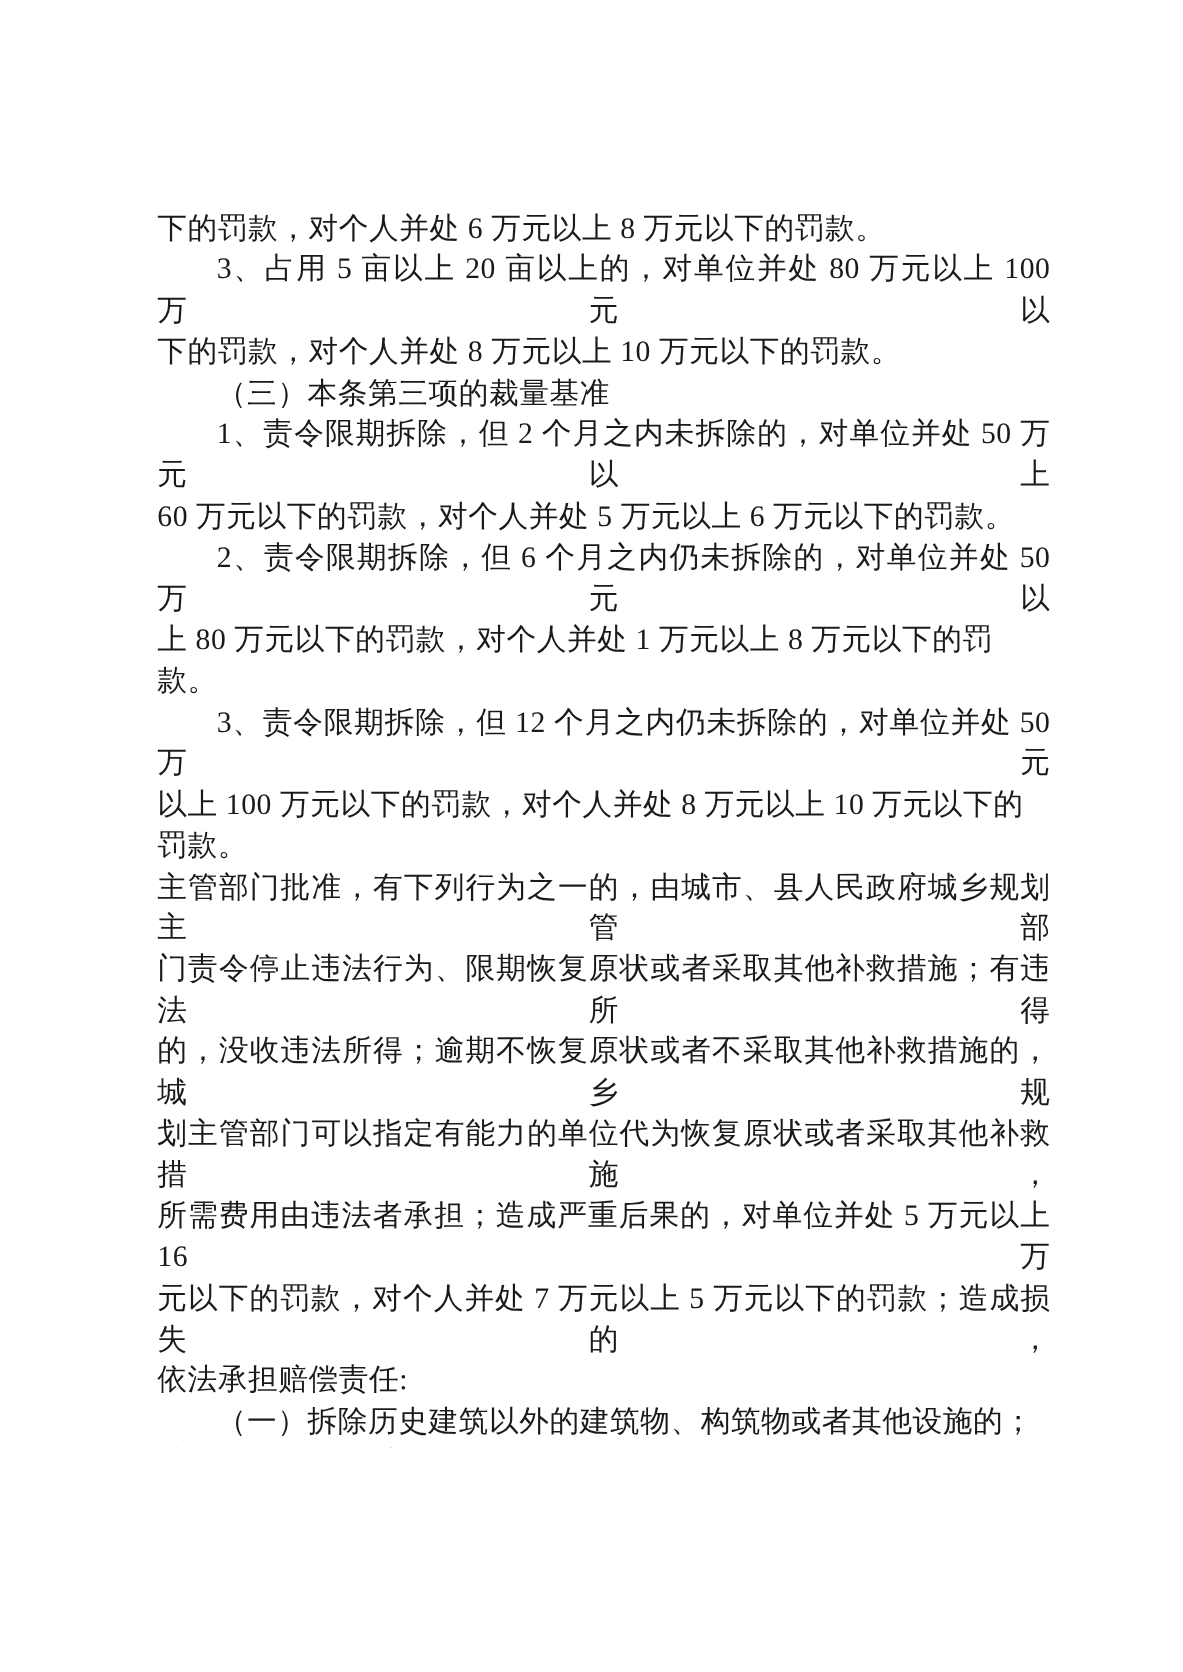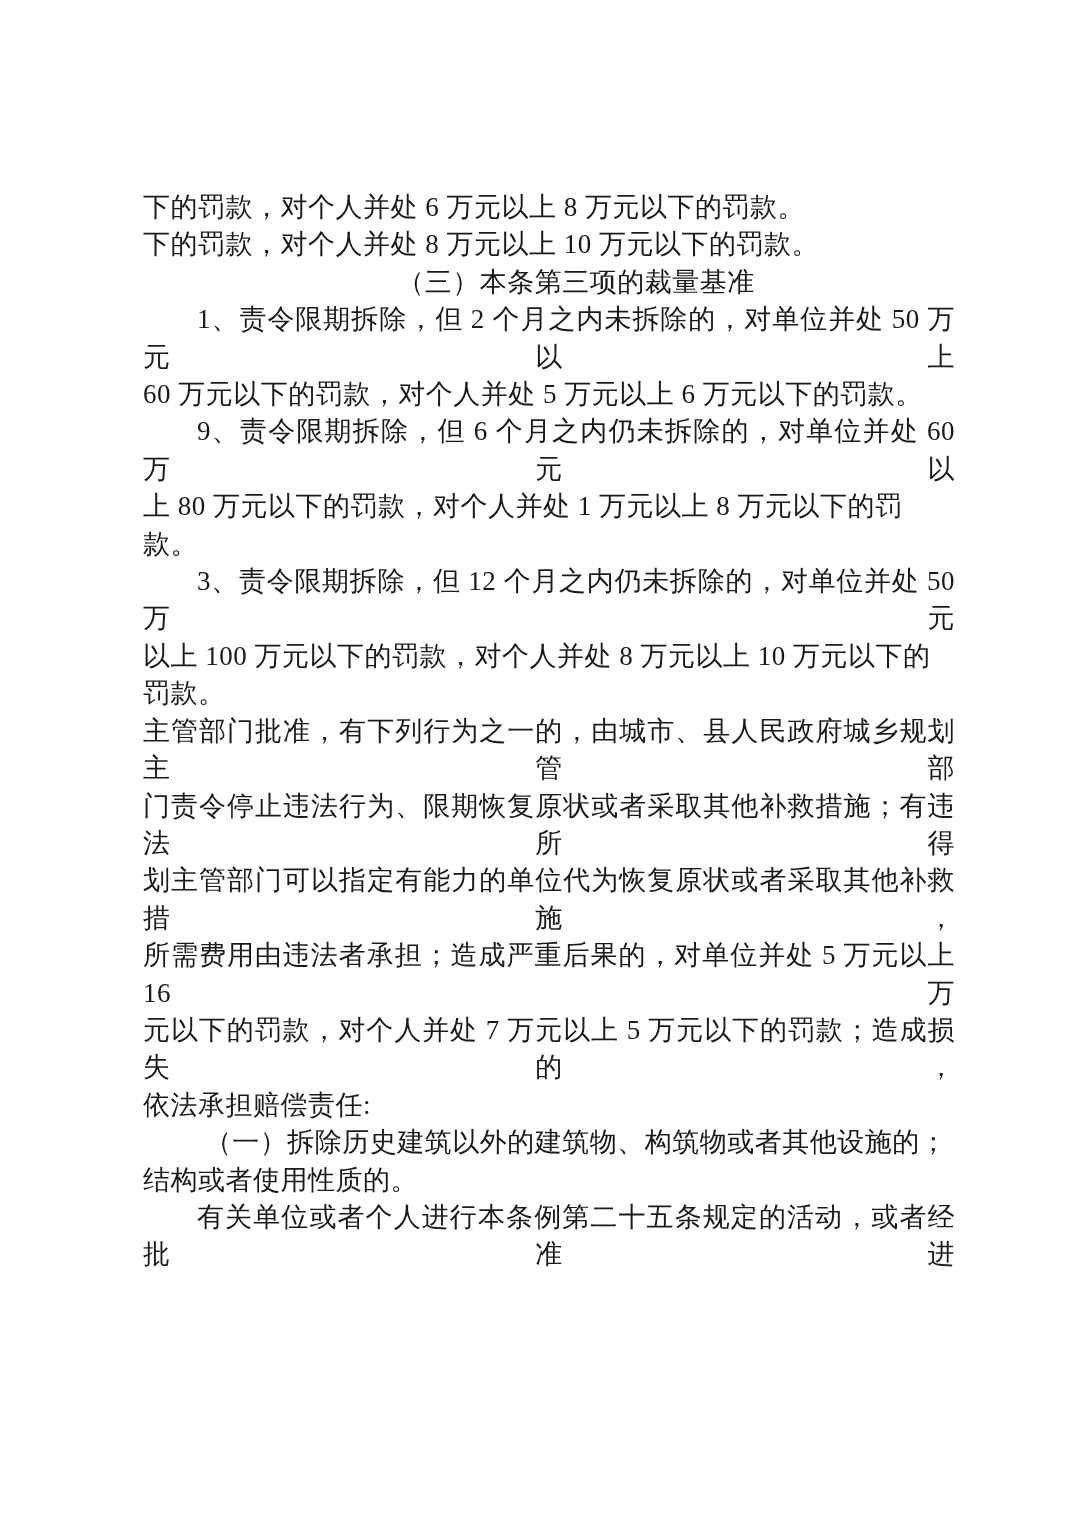--- a/index.html
+++ b/index.html
@@ -24,21 +24,20 @@
     font-size: 27px;
     line-height: 37.4px;
     letter-spacing: 0.5px;
   }
   .line {
     white-space: pre-wrap;
     text-align: left;
   }
   .line.indent {
     text-indent: 54px;
-    text-align: center;
   }
   .line.fill {
     text-align: justify;
     text-align-last: justify;
   }
   .line.gap {
     margin-top: 21px;
   }
   .page-number {
     position: absolute;
@@ -48,30 +47,32 @@
     letter-spacing: 1px;
     color: #1a1a1a;
   }
 </style>
 </head>
 <body>
 
 <div class="page">
   <div class="text-block" id="text-block">
       <div class="line">下的罚款，对个人并处 6 万元以上 8 万元以下的罚款。</div>
+      <div class="line indent fill">3、占用 5 亩以上 20 亩以上的，对单位并处 80 万元以上 100 万元以</div>
       <div class="line">下的罚款，对个人并处 8 万元以上 10 万元以下的罚款。</div>
       <div class="line indent">（三）本条第三项的裁量基准</div>
       <div class="line indent fill">1、责令限期拆除，但 2 个月之内未拆除的，对单位并处 50 万元以上</div>
       <div class="line">60 万元以下的罚款，对个人并处 5 万元以上 6 万元以下的罚款。</div>
-      <div class="line indent fill">9、责令限期拆除，但 6 个月之内仍未拆除的，对单位并处 60 万元以</div>
+      <div class="line indent fill">2、责令限期拆除，但 6 个月之内仍未拆除的，对单位并处 50 万元以</div>
       <div class="line">上 80 万元以下的罚款，对个人并处 1 万元以上 8 万元以下的罚款。</div>
       <div class="line indent fill">3、责令限期拆除，但 12 个月之内仍未拆除的，对单位并处 50 万元</div>
       <div class="line">以上 100 万元以下的罚款，对个人并处 8 万元以上 10 万元以下的罚款。</div>
       <div class="line fill">主管部门批准，有下列行为之一的，由城市、县人民政府城乡规划主管部</div>
       <div class="line fill">门责令停止违法行为、限期恢复原状或者采取其他补救措施；有违法所得</div>
+      <div class="line fill">的，没收违法所得；逾期不恢复原状或者不采取其他补救措施的，城乡规</div>
       <div class="line fill">划主管部门可以指定有能力的单位代为恢复原状或者采取其他补救措施，</div>
       <div class="line fill">所需费用由违法者承担；造成严重后果的，对单位并处 5 万元以上 16 万</div>
       <div class="line fill">元以下的罚款，对个人并处 7 万元以上 5 万元以下的罚款；造成损失的，</div>
       <div class="line">依法承担赔偿责任:</div>
       <div class="line indent">（一）拆除历史建筑以外的建筑物、构筑物或者其他设施的；</div>
       <div class="line">结构或者使用性质的。</div>
       <div class="line indent fill">有关单位或者个人进行本条例第二十五条规定的活动，或者经批准进</div>
     </div>
   <div class="page-number">−71−</div>
 </div>

